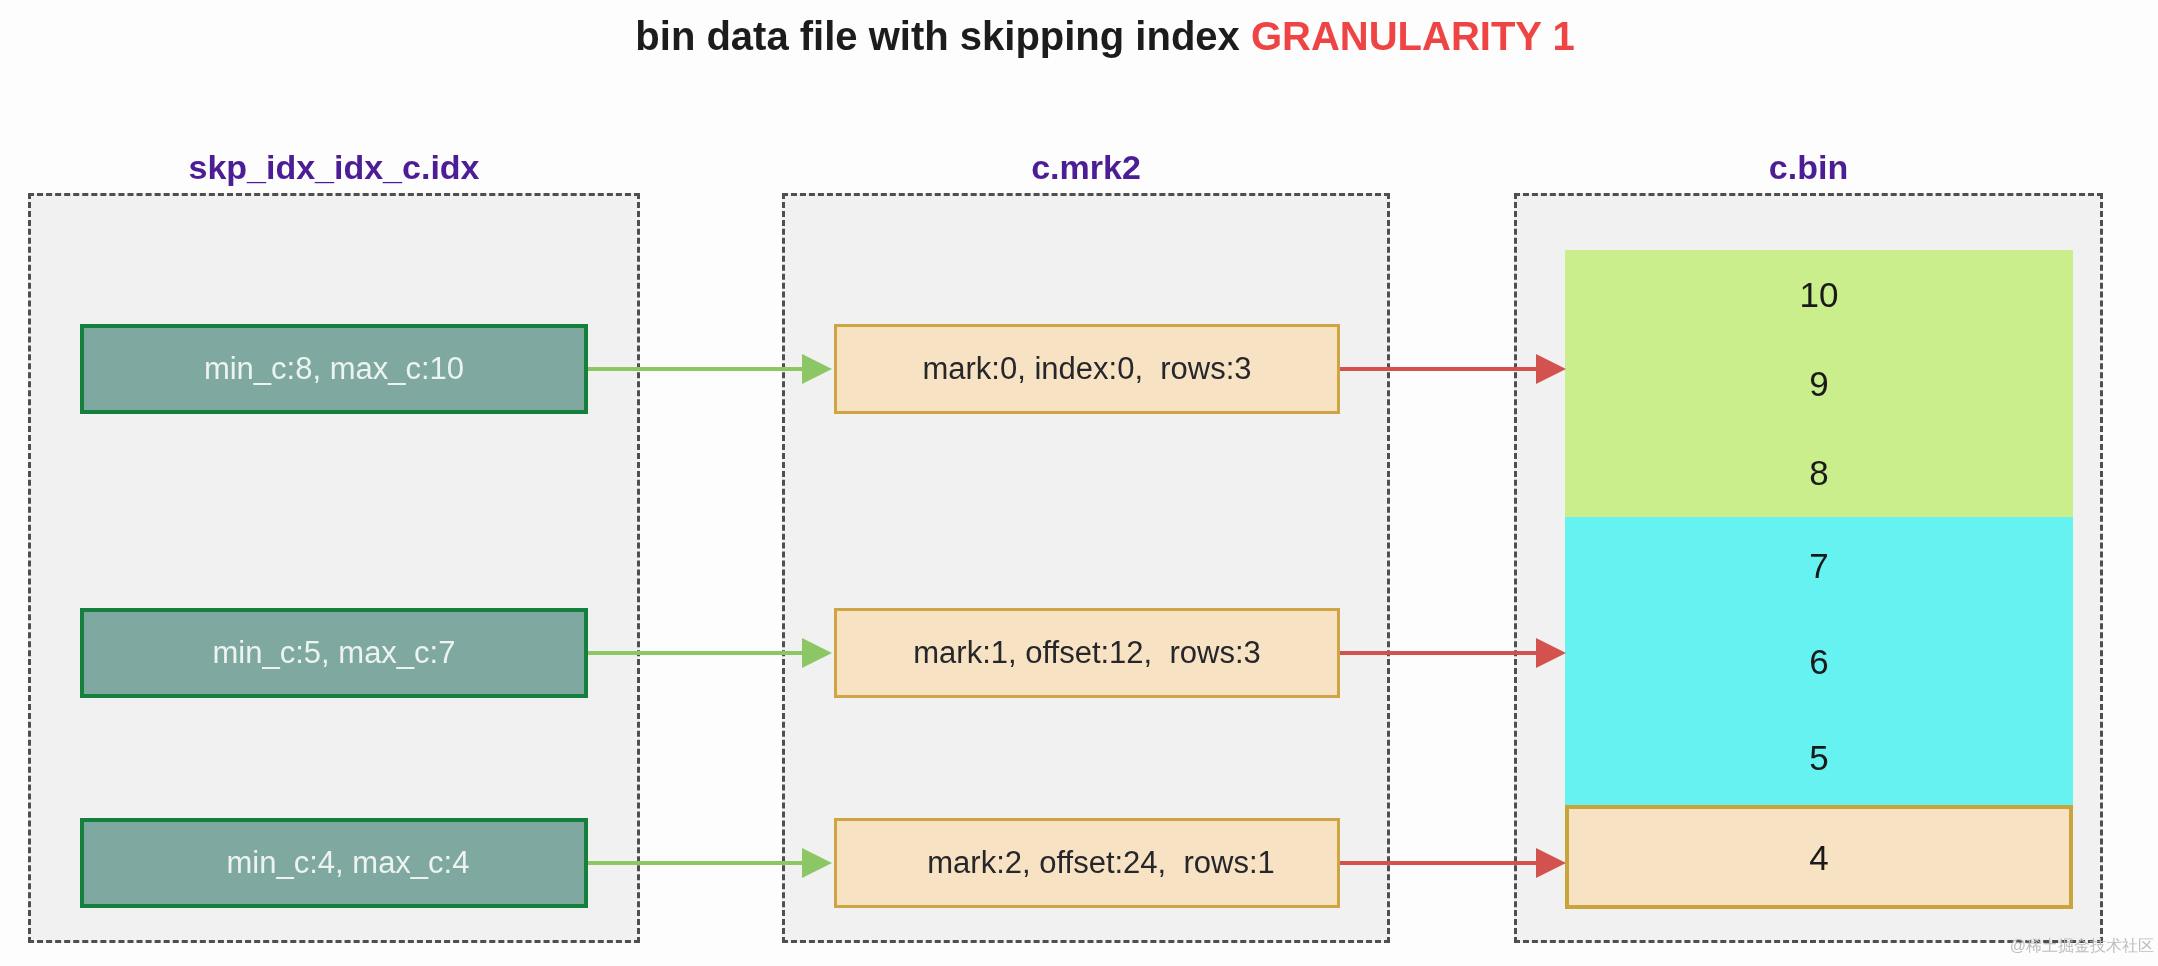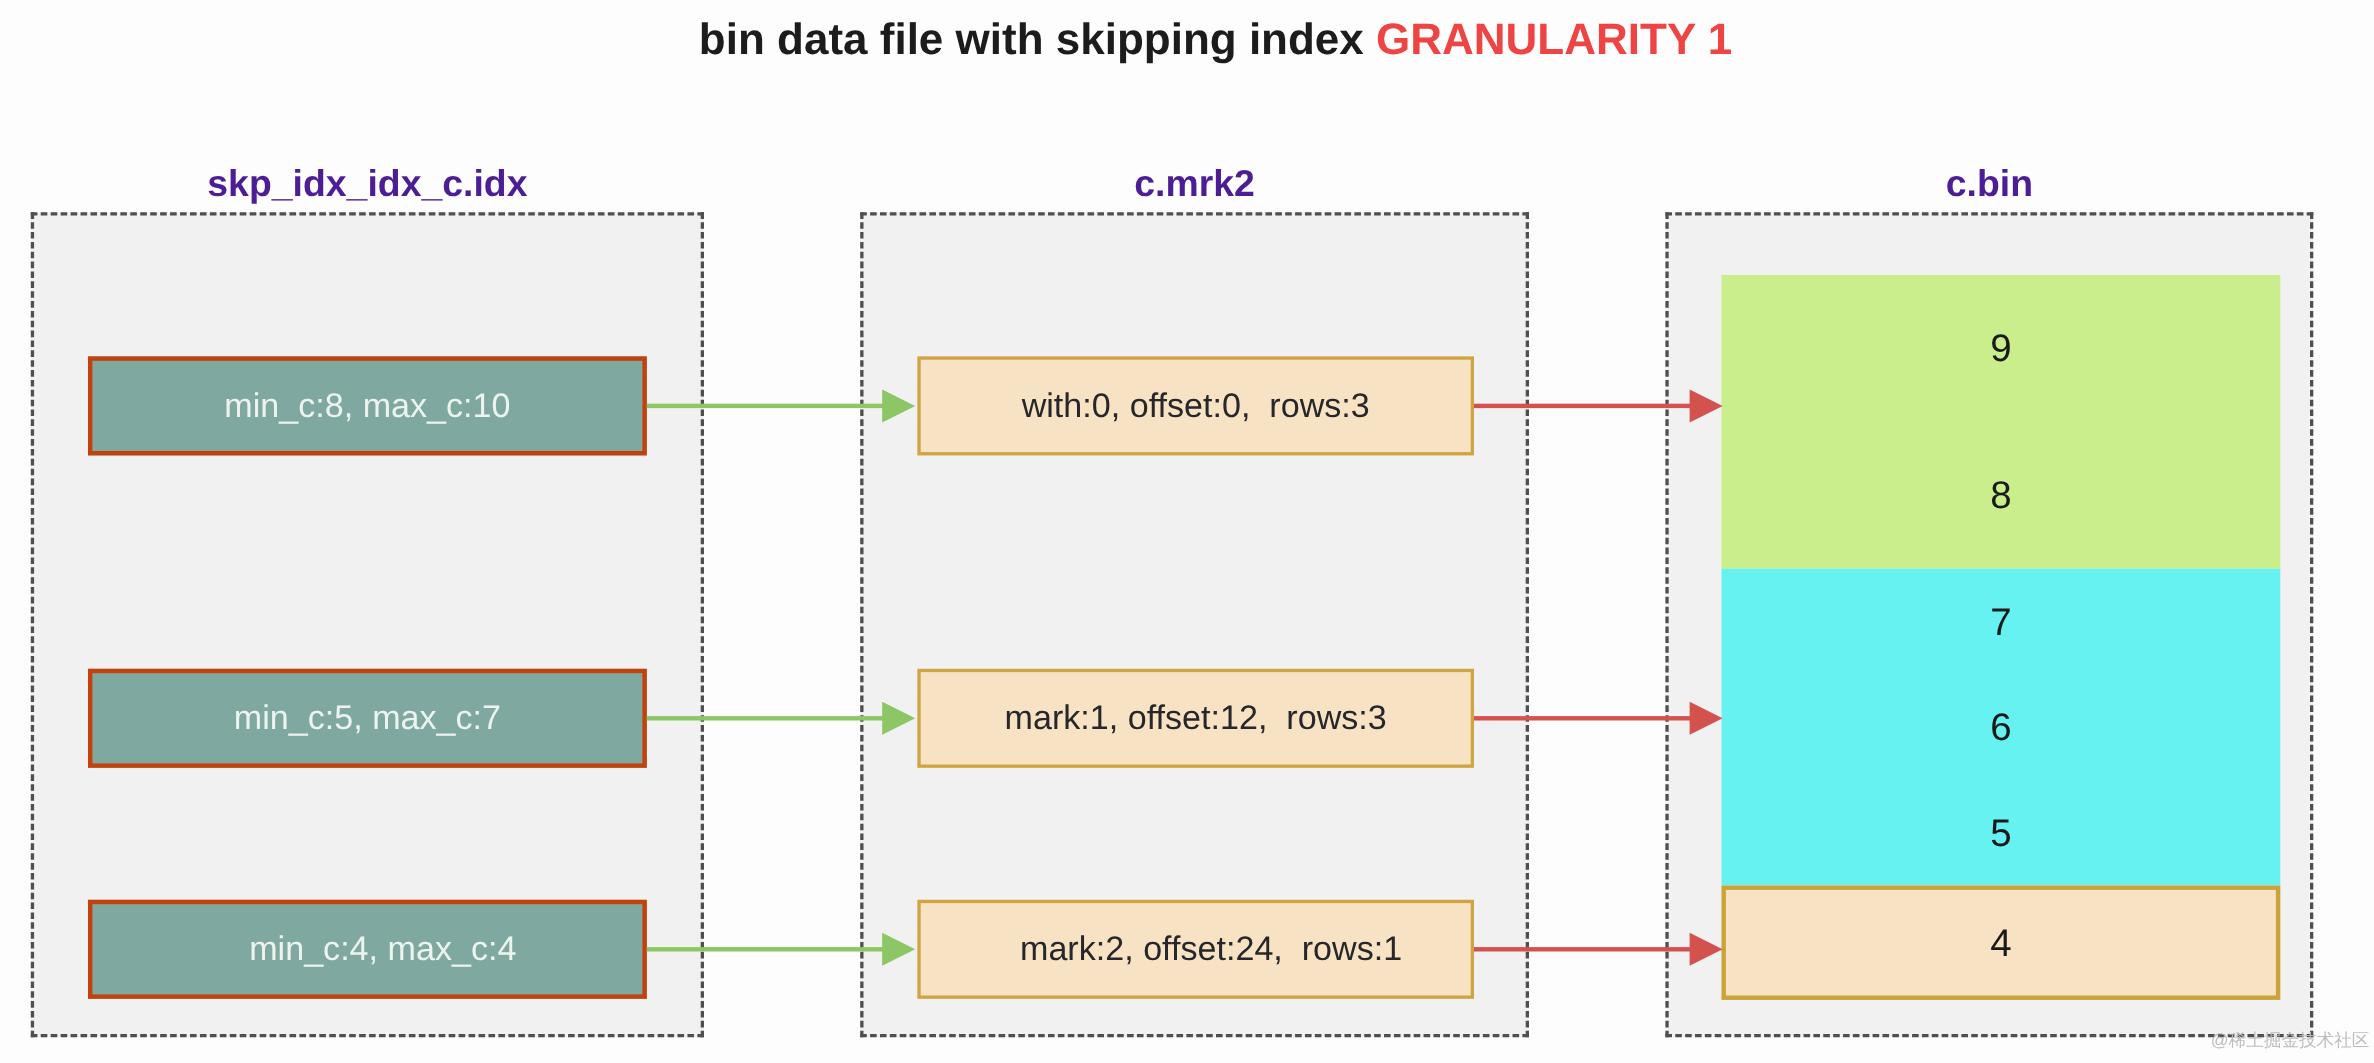--- a/index.html
+++ b/index.html
@@ -26,21 +26,21 @@
   .container{
     position:absolute;top:193px;height:750px;
     background:#f1f1f1;border:3px dashed #4f4f4f;box-sizing:border-box;
   }
   .cont-idx{left:28px;width:612px;}
   .cont-mrk{left:782px;width:608px;}
   .cont-bin{left:1514px;width:589px;}
   
   .idx-box{
     position:absolute;left:80px;width:508px;height:90px;box-sizing:border-box;
-    background:#7fa9a0;border:4px solid #c2410c;
+    background:#7fa9a0;border:4px solid #15803d;
     display:flex;align-items:center;justify-content:center;
     font-size:31px;color:#edf3ef;white-space:pre;
   }
   
   .mrk-box{
     position:absolute;left:834px;width:506px;height:90px;box-sizing:border-box;
     background:#f7e3c3;border:3px solid #cfa544;
     display:flex;align-items:center;justify-content:center;
     font-size:31px;color:#26262b;white-space:pre;
   }
@@ -87,25 +87,26 @@
 <div class="col-header hdr-bin">c.bin</div>
 
 <div class="container cont-idx"></div>
 <div class="container cont-mrk"></div>
 <div class="container cont-bin"></div>
 
 <div class="idx-box row1">min_c:8, max_c:10</div>
 <div class="idx-box row2">min_c:5, max_c:7</div>
 <div class="idx-box row3">min_c:4, max_c:4</div>
 
-<div class="mrk-box row1">with:0, offset:0,  rows:3</div>
+<div class="mrk-box row1">mark:0, index:0,  rows:3</div>
 <div class="mrk-box row2">mark:1, offset:12,  rows:3</div>
 <div class="mrk-box row3">mark:2, offset:24,  rows:1</div>
 
 <div class="granule gran-0">
+  <div class="val">10</div>
   <div class="val">9</div>
   <div class="val">8</div>
 </div>
 <div class="granule gran-1">
   <div class="val">7</div>
   <div class="val">6</div>
   <div class="val">5</div>
 </div>
 <div class="granule gran-2">
   <div class="val">4</div>

